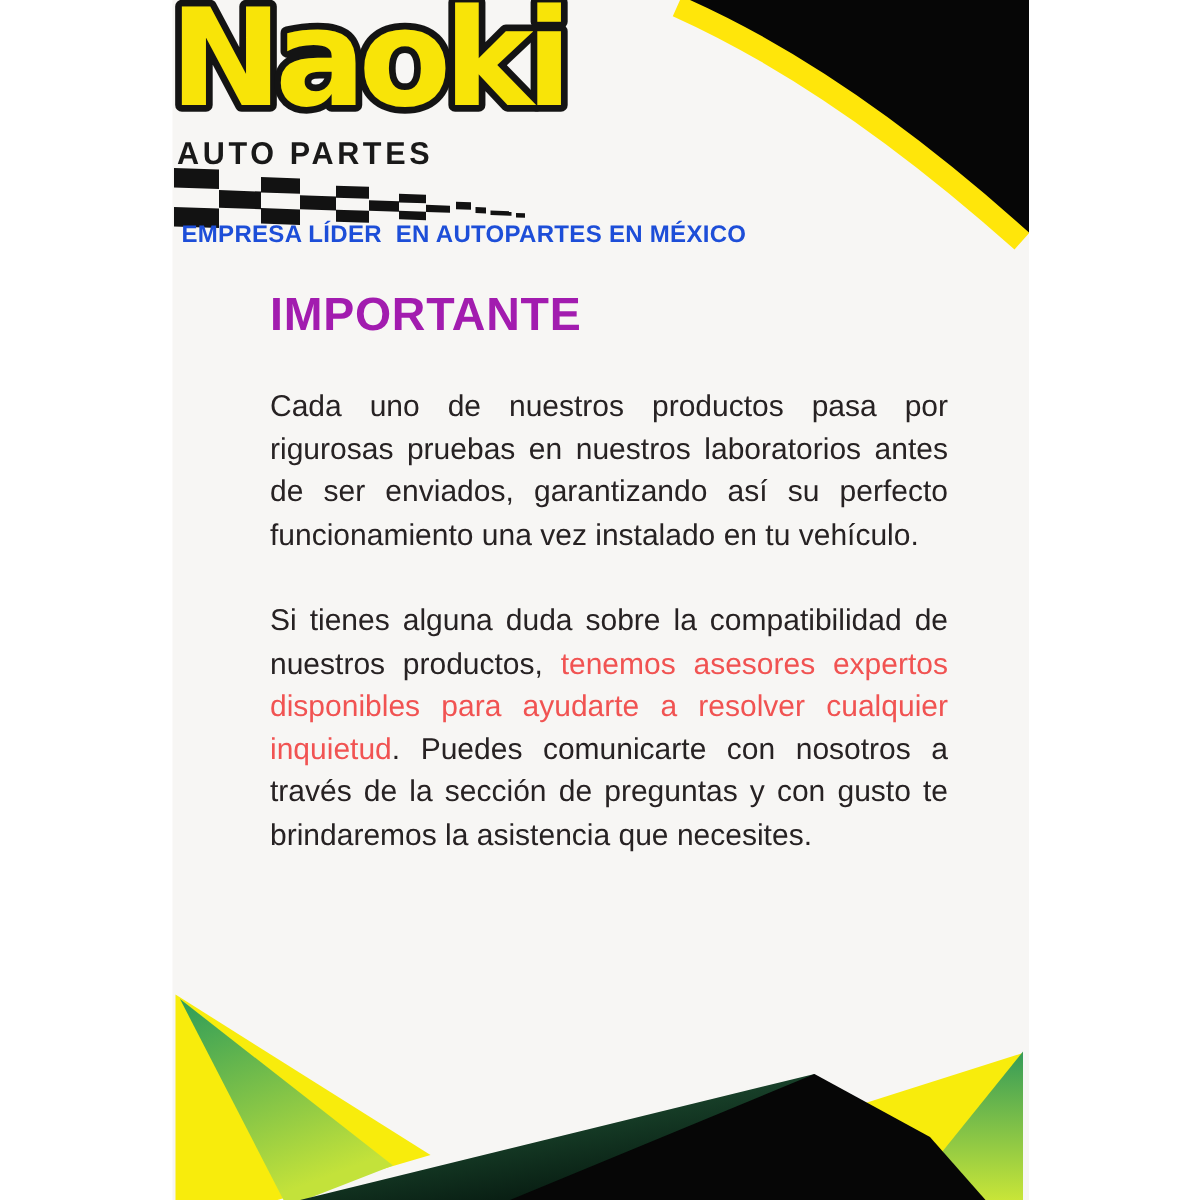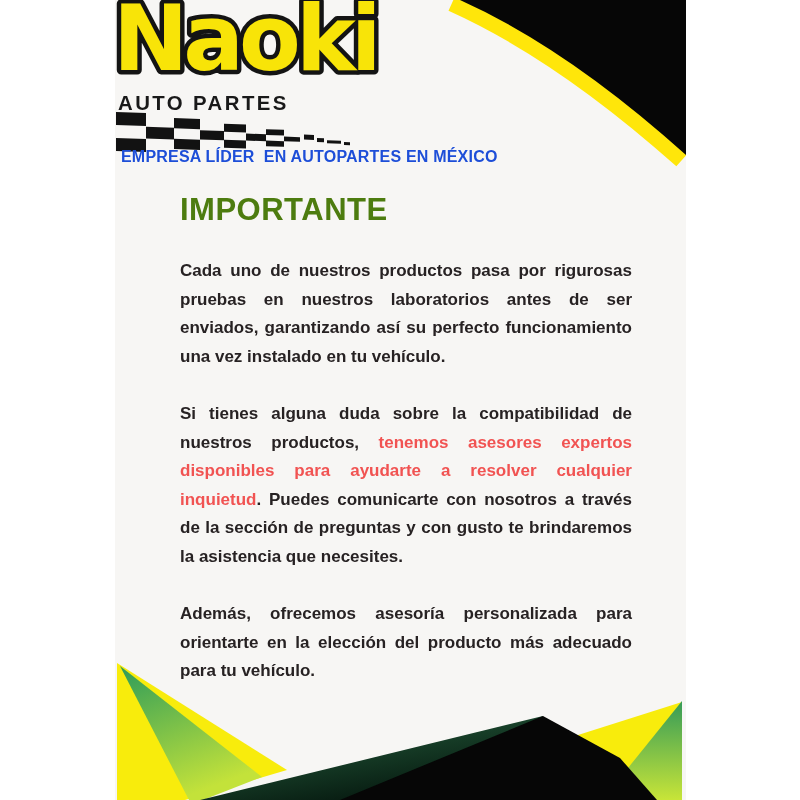--- a/index.html
+++ b/index.html
@@ -22,24 +22,24 @@
   .flag-svg{position:absolute;left:1px;top:112px;}
   .tagline{
     position:absolute;left:6px;top:148px;width:440px;
     font-size:16px;font-weight:800;color:#1d4ed8;letter-spacing:.2px;
     white-space:pre;
   }
   
   .notice{position:absolute;left:65px;top:192px;width:452px;}
   .notice h1{
     margin:0 0 29px 0;font-size:31px;font-weight:800;letter-spacing:.5px;
-    color:#4d7c0f;
+    color:#a21caf;
   }
   .notice p{
-    margin:0 0 29px 0;font-size:17px;line-height:28.5px;font-weight:700;
+    margin:0 0 29px 0;font-size:20px;line-height:28.5px;font-weight:400;
     color:#272223;text-align:justify;
   }
   .hl{color:#f15352;}
   
   .deco-top{position:absolute;right:0;top:0;pointer-events:none;}
   .deco-bottom{position:absolute;left:0;bottom:0;pointer-events:none;}
 </style>
 </head>
 <body>
 
@@ -78,21 +78,20 @@
         </g>
       </svg>
 
       <div class="tagline">EMPRESA LÍDER  EN AUTOPARTES EN MÉXICO</div>
     </header>
 
     <main class="notice">
       <h1>IMPORTANTE</h1>
       <p>Cada uno de nuestros productos pasa por rigurosas pruebas en nuestros laboratorios antes de ser enviados, garantizando así su perfecto funcionamiento una vez instalado en tu vehículo.</p>
       <p><span>Si tienes alguna duda sobre la compatibilidad de nuestros productos, </span><span class="hl">tenemos asesores expertos disponibles para ayudarte a resolver cualquier inquietud</span><span>. Puedes comunicarte con nosotros a través de la sección de preguntas y con gusto te brindaremos la asistencia que necesites.</span></p>
-      <p>Además, ofrecemos asesoría personalizada para orientarte en la elección del producto más adecuado para tu vehículo.</p>
     </main>
 
     <svg class="deco-bottom" width="571" height="140" viewBox="0 0 571 140">
       <defs>
         <linearGradient id="gLeft" x1="0" y1="0" x2="0.4" y2="1">
           <stop offset="0" stop-color="#2E9C59"></stop>
             <stop offset="1" stop-color="#C3E23A"></stop>
         </linearGradient>
         <linearGradient id="gFlank" x1="0" y1="0" x2="0.7" y2="1">
           <stop offset="0" stop-color="#2B6B45"></stop>

